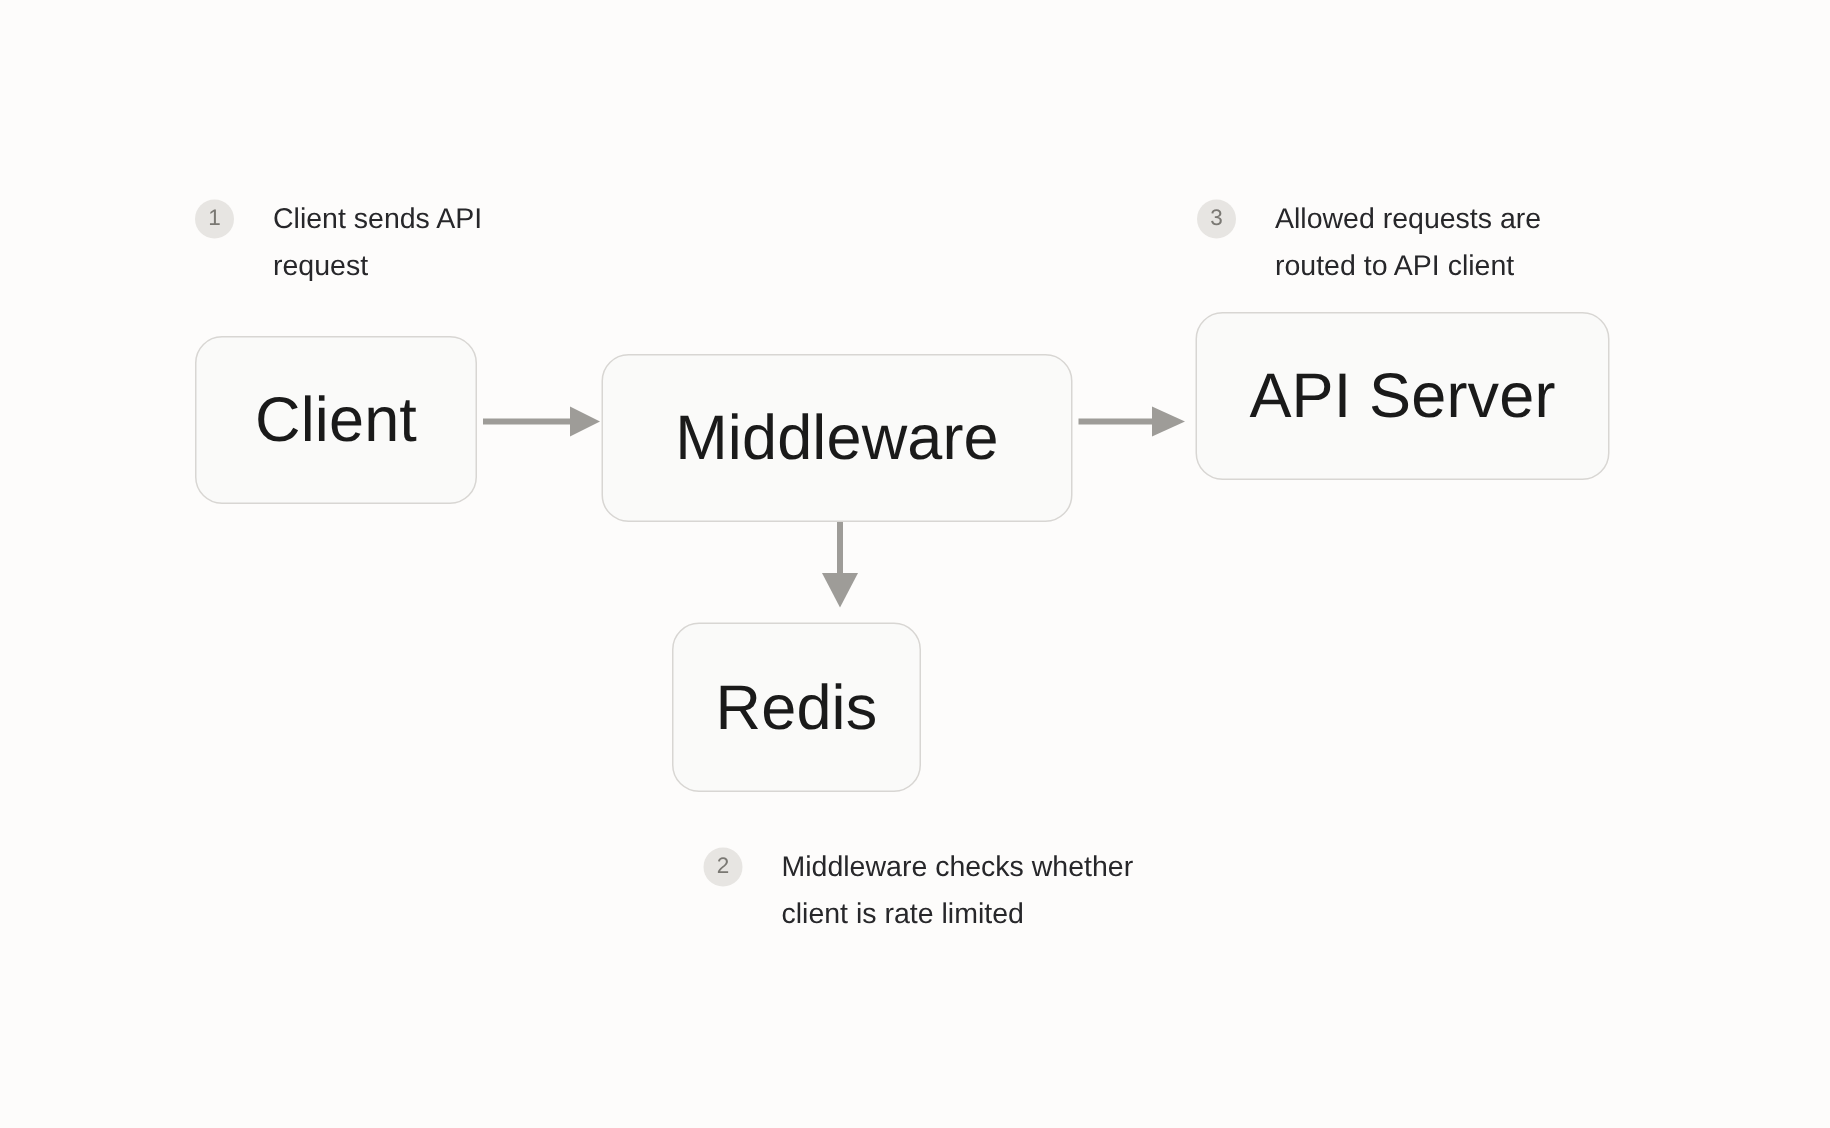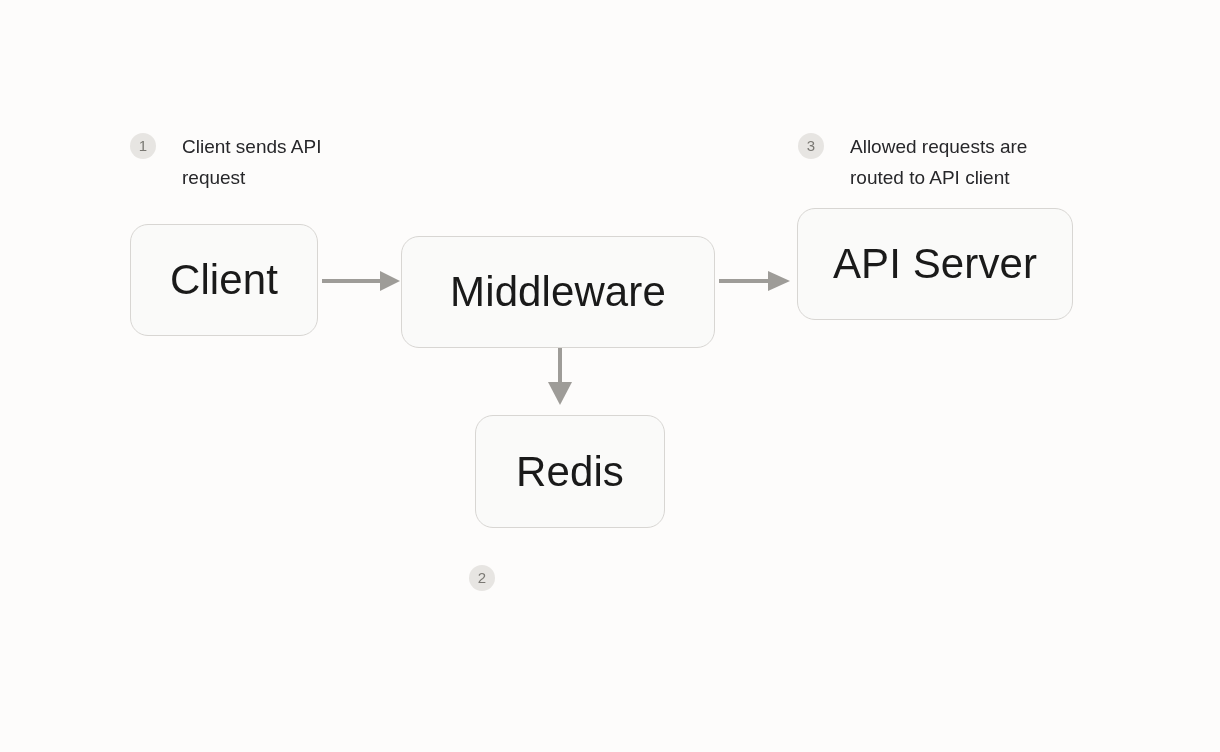--- a/index.html
+++ b/index.html
@@ -35,21 +35,21 @@
     font-weight: 400;
     color: #1A1A1A;
     letter-spacing: 0.1px;
     line-height: 1;
     white-space: nowrap;
   }
 
   #node-client    { left: 130px; top: 224px; width: 188px; height: 112px; }
   #node-middleware{ left: 401px; top: 224px; width: 314px; height: 112px; margin-top: 12px; }
   #node-apiserver { left: 797px; top: 208px; width: 276px; height: 112px; }
-  #node-redis     { left: 475px; top: 415px; width: 190px; height: 113px; }
+  #node-redis     { left: 448px; top: 415px; width: 166px; height: 113px; }
 
   
   #arrows {
     position: absolute;
     left: 0;
     top: 0;
     width: 1220px;
     height: 752px;
     pointer-events: none;
   }
@@ -131,15 +131,17 @@
   </div>
 
   <div class="annotation" id="annotation-3">
     <div class="badge">3</div>
     <div class="annotation-text">Allowed requests are
 routed to API client</div>
   </div>
 
   <div class="annotation" id="annotation-2">
     <div class="badge">2</div>
+    <div class="annotation-text">Middleware checks whether
+client is rate limited</div>
   </div>
 
 </div>
 
 </body></html>

